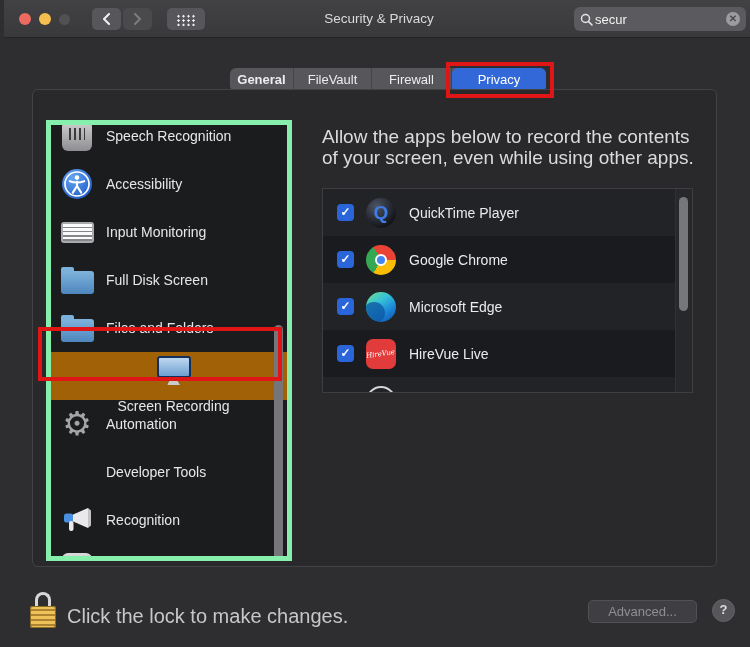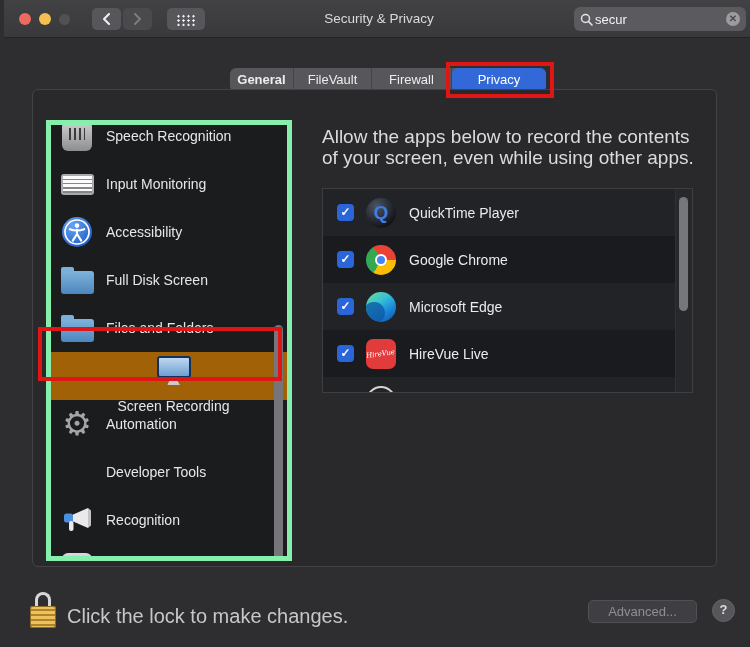--- a/index.html
+++ b/index.html
@@ -185,45 +185,45 @@
 <div class="sidebar">
   <div class="sidebar-inner">
     <div class="srow">
       <span class="sicon">
           <span class="ic-speech"></span>
         </span>
       <span class="slabel">Speech Recognition</span>
     </div>
     <div class="srow">
       <span class="sicon">
-          <span class="ic-keyboard"></span>
-        </span>
-      <span class="slabel">Input Monitoring</span>
-    </div>
-    <div class="srow">
-      <span class="sicon">
         <svg width="32" height="32" viewBox="0 0 32 32">
           <defs>
               <radialGradient id="accg" cx="35%" cy="28%" r="80%">
             <stop offset="0%" stop-color="#66a4f2"></stop>
                 <stop offset="100%" stop-color="#1f5cc6"></stop>
           </radialGradient>
             </defs>
           <circle cx="16" cy="16" r="15" fill="url(#accg)"></circle>
           <circle cx="16" cy="16" r="12" fill="none" stroke="#fff" stroke-width="1.7"></circle>
           <circle cx="16" cy="9.6" r="2.3" fill="#fff"></circle>
           <path d="M8.8 13.2 Q16 15.8 23.2 13.2" stroke="#fff" stroke-width="2.1" fill="none" stroke-linecap="round"></path>
           <path d="M16 13.8 V18" stroke="#fff" stroke-width="2.1" stroke-linecap="round"></path>
           <path d="M16 18 L11.8 24.6 M16 18 L20.2 24.6" stroke="#fff" stroke-width="2.1" fill="none" stroke-linecap="round"></path>
         </svg>
       </span>
       <span class="slabel">Accessibility</span>
     </div>
     <div class="srow">
       <span class="sicon">
+          <span class="ic-keyboard"></span>
+        </span>
+      <span class="slabel">Input Monitoring</span>
+    </div>
+    <div class="srow">
+      <span class="sicon">
           <span class="ic-folder"></span>
         </span>
       <span class="slabel">Full Disk Screen</span>
     </div>
     <div class="srow">
       <span class="sicon">
           <span class="ic-folder"></span>
         </span>
       <span class="slabel">Files and Folders</span>
     </div>

